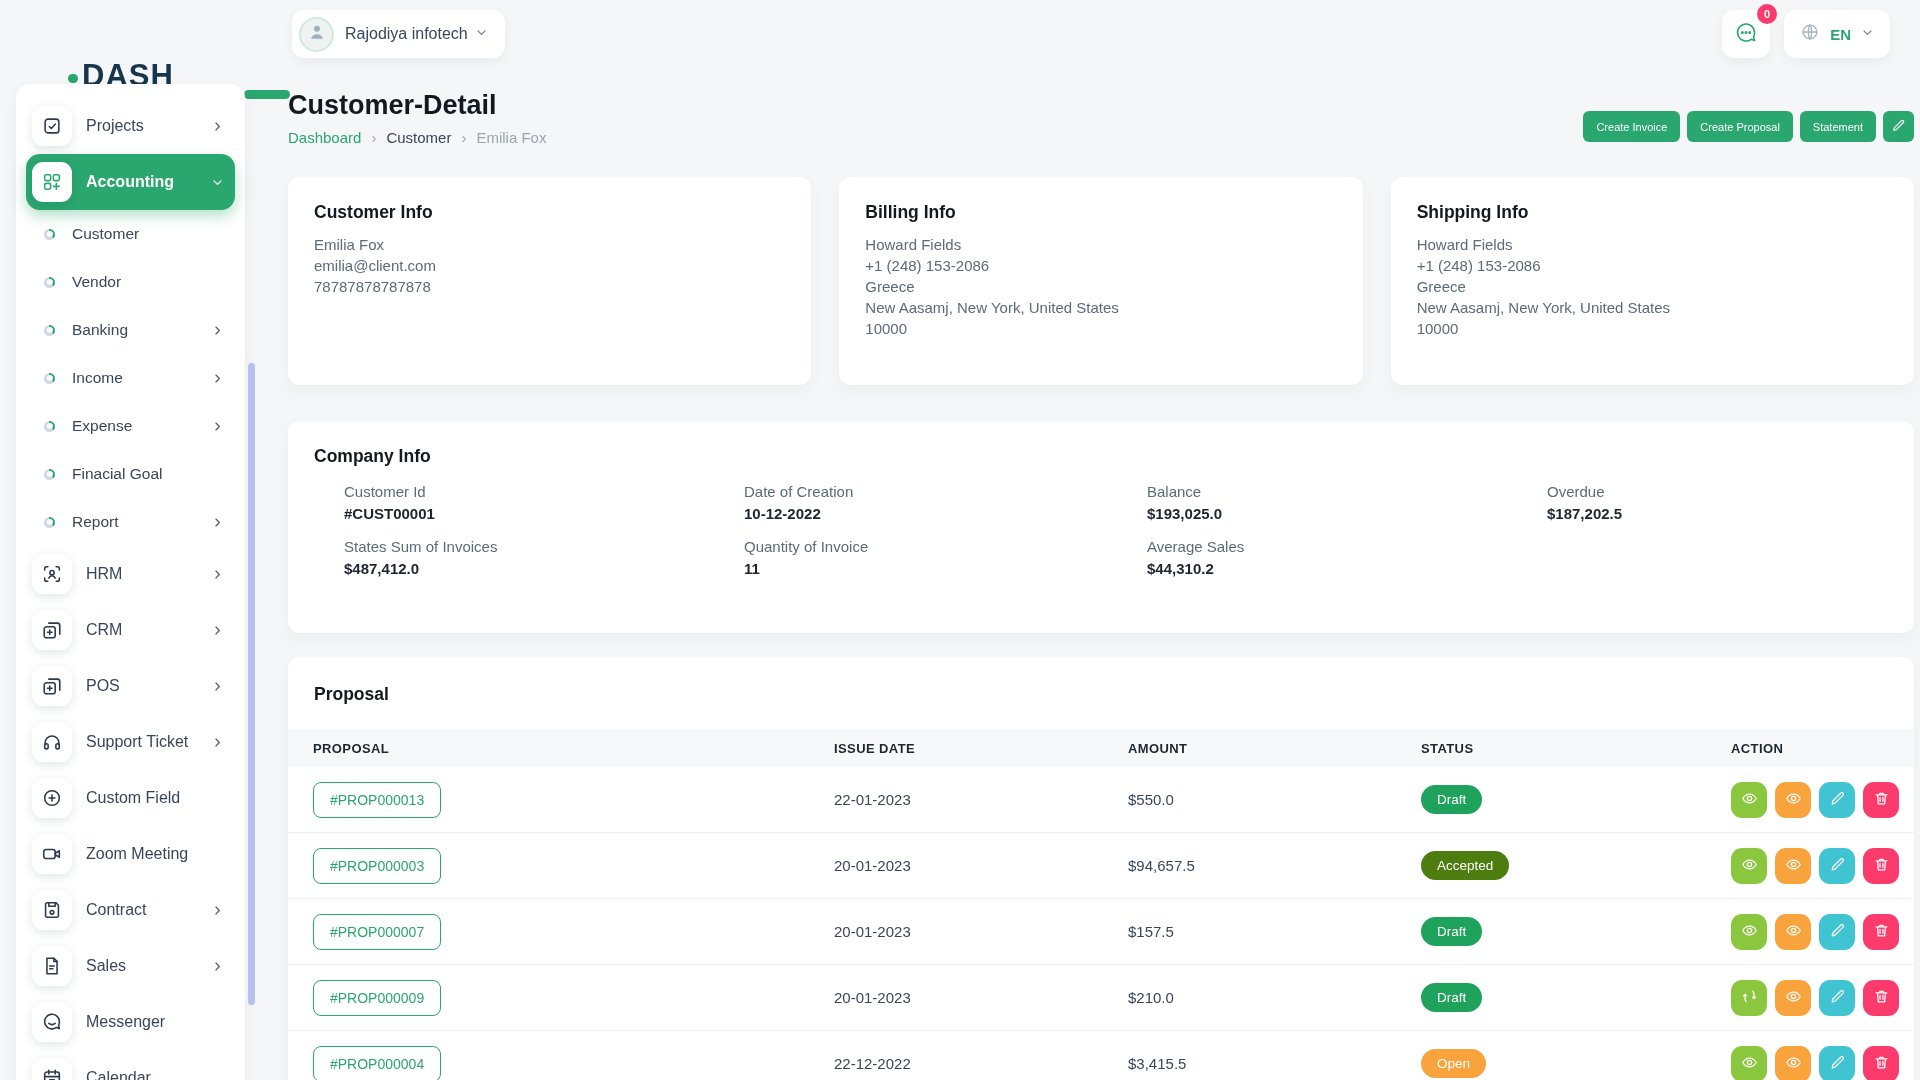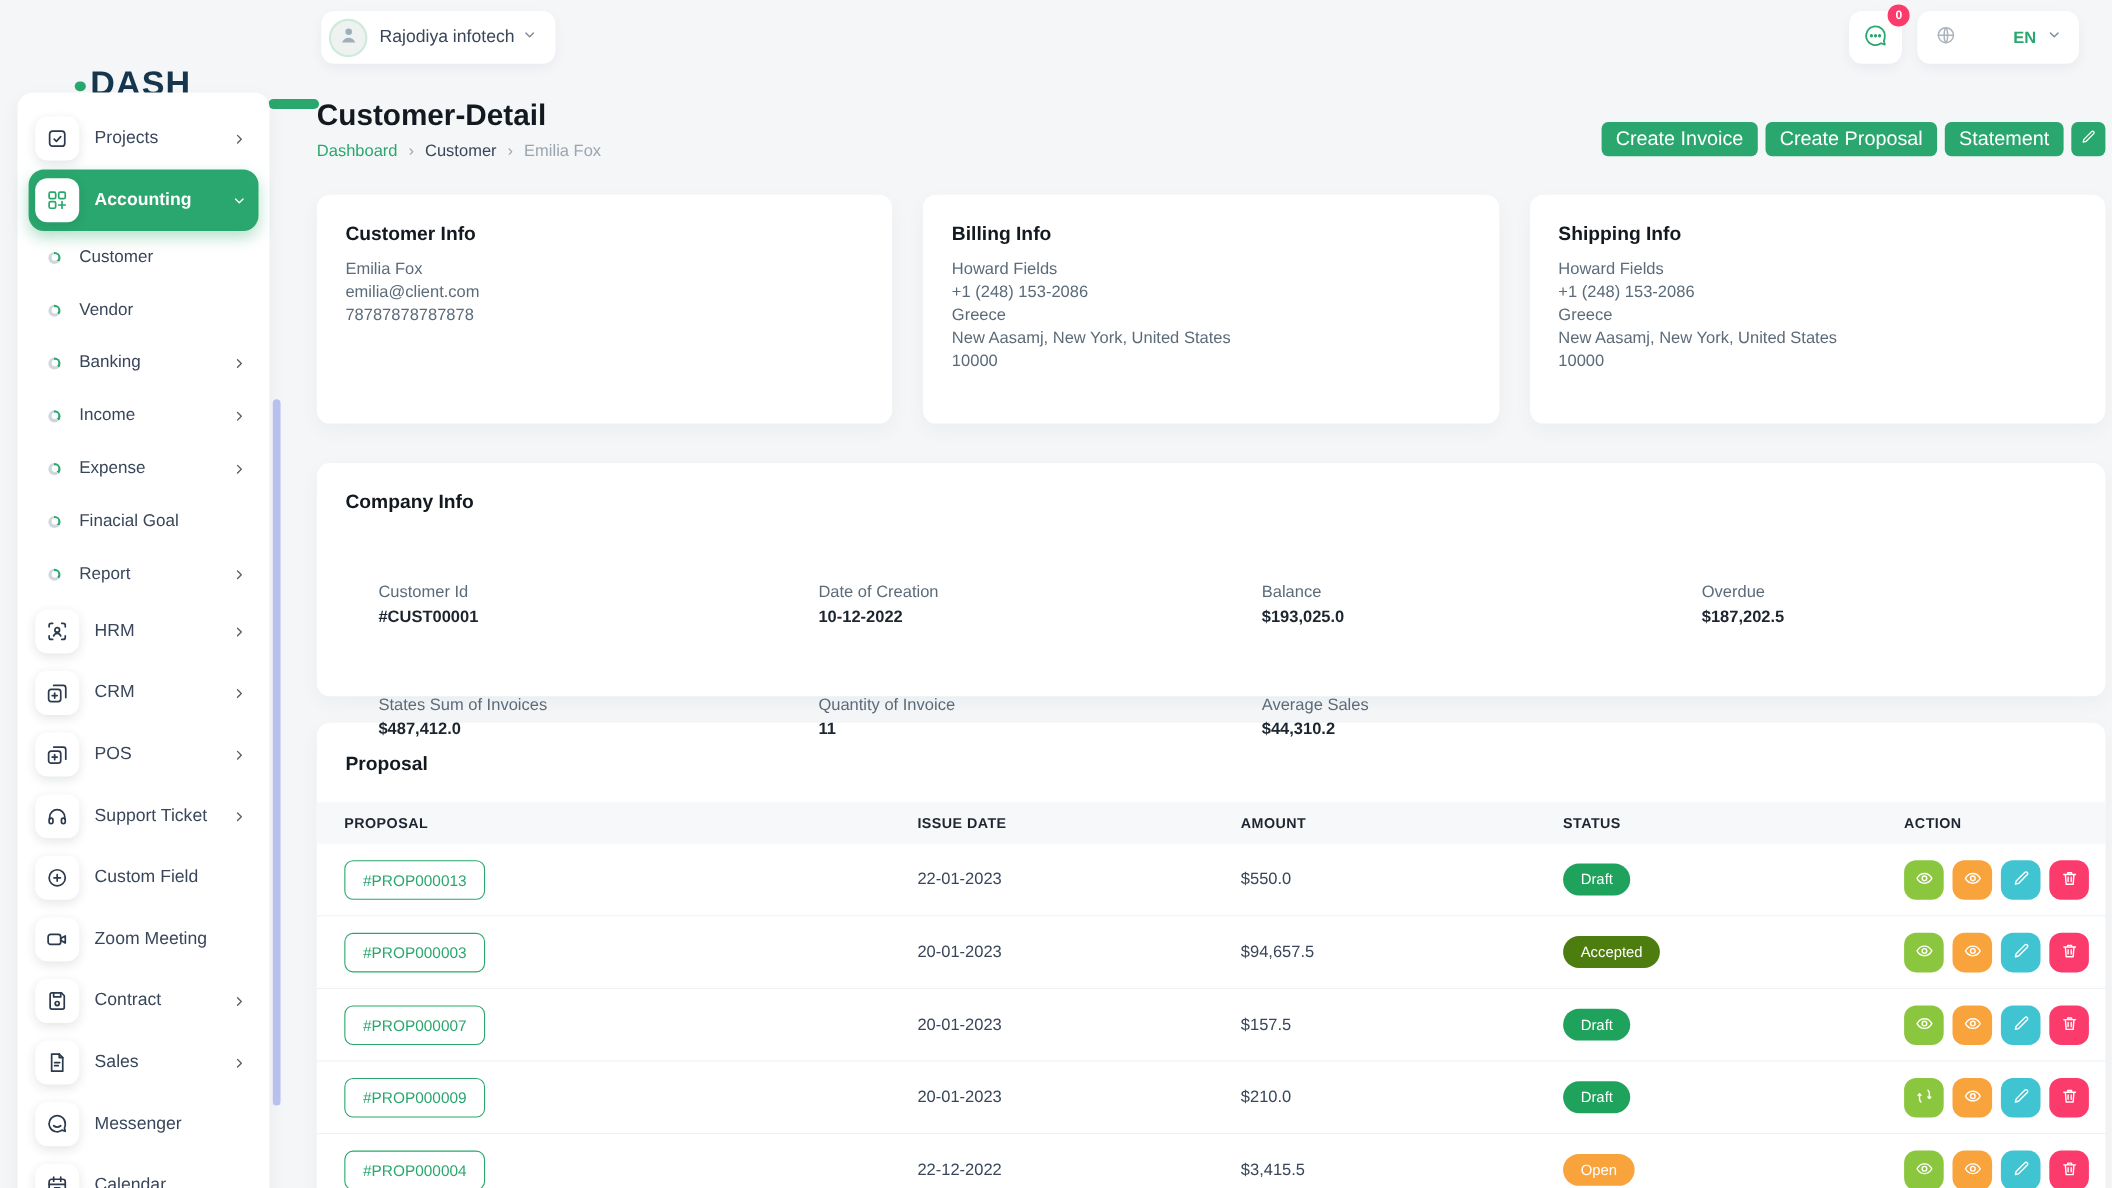--- a/index.html
+++ b/index.html
@@ -19,21 +19,21 @@
     display:flex; align-items:center; justify-content:center; margin-right:11px; }
   .company-name { font-size:16px; color:#39465a; margin-right:6px; }
 
   .top-right { position:absolute; right:30px; top:10px; display:flex; align-items:center; gap:14px; }
   .chat-btn { position:relative; width:48px; height:48px; background:#fff; border-radius:12px; border:none; cursor:pointer;
     display:flex; align-items:center; justify-content:center; box-shadow:0 4px 12px rgba(25,39,52,.05); }
   .chat-badge { position:absolute; top:-6px; right:-7px; min-width:20px; height:20px; border-radius:10px; background:#fb3b6c;
     color:#fff; font-size:11px; font-weight:700; display:flex; align-items:center; justify-content:center; padding:0 5px; }
   .lang-pill { height:48px; background:#fff; border-radius:12px; display:flex; align-items:center; gap:9px;
     padding:0 15px; box-shadow:0 4px 12px rgba(25,39,52,.05); cursor:pointer; }
-  .lang-code { font-size:15px; font-weight:700; color:#2AA76E;margin-left:41px; }
+  .lang-code { font-size:15px; font-weight:700; color:#2AA76E; }
 
   
   .sidebar { position:absolute; left:16px; top:84px; width:229px; height:1130px; background:#fff; border-radius:14px;
     box-shadow:0 6px 18px rgba(25,39,52,.05); padding:14px 10px 20px 10px; }
   .s-main { height:56px; display:flex; align-items:center; padding:0 10px 0 6px; cursor:pointer; border-radius:14px; }
   .s-main .s-ic { width:40px; height:40px; background:#fff; border-radius:11px; box-shadow:0 3px 10px rgba(25,39,52,.12);
     display:flex; align-items:center; justify-content:center; margin-right:14px; flex:none; }
   .s-lb { font-size:16px; color:#39465a; flex:1; white-space:nowrap; }
   .s-ch { display:flex; align-items:center; }
   .s-main.active { background:#2AA76E; box-shadow:0 6px 14px rgba(42,167,110,.35); }
@@ -48,34 +48,34 @@
   
   .main { position:absolute; left:288px; top:84px; width:1626px; }
   .title-row { position:relative; height:62px; }
   .page-title { font-size:27px; font-weight:700; color:#131920; padding-top:6px; }
   .breadcrumb { margin-top:8px; font-size:15px; display:flex; align-items:center; gap:10px; }
   .bc-link { color:#2AA76E; cursor:pointer; }
   .bc-cur { color:#39465a; cursor:pointer; }
   .bc-last { color:#9aa5af; }
   .bc-sep { color:#9aa5af; font-size:15px; }
   .actions-bar { position:absolute; right:0; top:27px; display:flex; gap:7px; }
-  .btn-green { height:31px; background:#2AA76E; color:#fff; border:none; border-radius:6px; font-size:18px;
+  .btn-green { height:31px; background:#2AA76E; color:#fff; border:none; border-radius:6px; font-size:11px;
     font-family:"Liberation Sans",sans-serif; padding:0 13px; cursor:pointer; }
   .btn-icon { width:31px; padding:0; display:flex; align-items:center; justify-content:center; }
 
   .cards-row { margin-top:31px; display:grid; grid-template-columns:1fr 1fr 1fr; gap:28px; }
   .card { background:#fff; border-radius:12px; box-shadow:0 6px 18px rgba(25,39,52,.04); padding:25px 26px; }
   .cards-row .card { height:208px; }
   .card-title { font-size:17.5px; font-weight:700; color:#131920; }
   .info-lines { margin-top:11px; }
   .info-lines div { font-size:15px; color:#5b6b79; line-height:21px; }
 
   .company-card { margin-top:36px; height:212px; }
   .stats-grid { margin-top:16px; padding:0 30px; display:grid; grid-template-columns:400px 403px 400px 1fr; row-gap:16px; }
-  .stat-label { font-size:15px; color:#5b6b79; margin-bottom:5px;margin-top:47px; }
+  .stat-label { font-size:15px; color:#5b6b79; margin-bottom:5px; }
   .stat-value { font-size:15px; font-weight:700; color:#1d2630; }
 
   .proposal-card { margin-top:24px; height:470px; padding:27px 0 0 0; }
   .proposal-card .card-title { padding:0 26px; }
   .ptable { margin-top:24px; }
   .t-head, .t-row { display:grid; grid-template-columns:544px 294px 293px 310px 1fr; align-items:center; }
   .t-head { height:38px; background:#f7f8fa; }
   .t-head .c { font-size:13px; font-weight:700; color:#1d2630; letter-spacing:.4px; }
   .c { padding-left:2px; }
   .c.c1 { padding-left:25px; }

